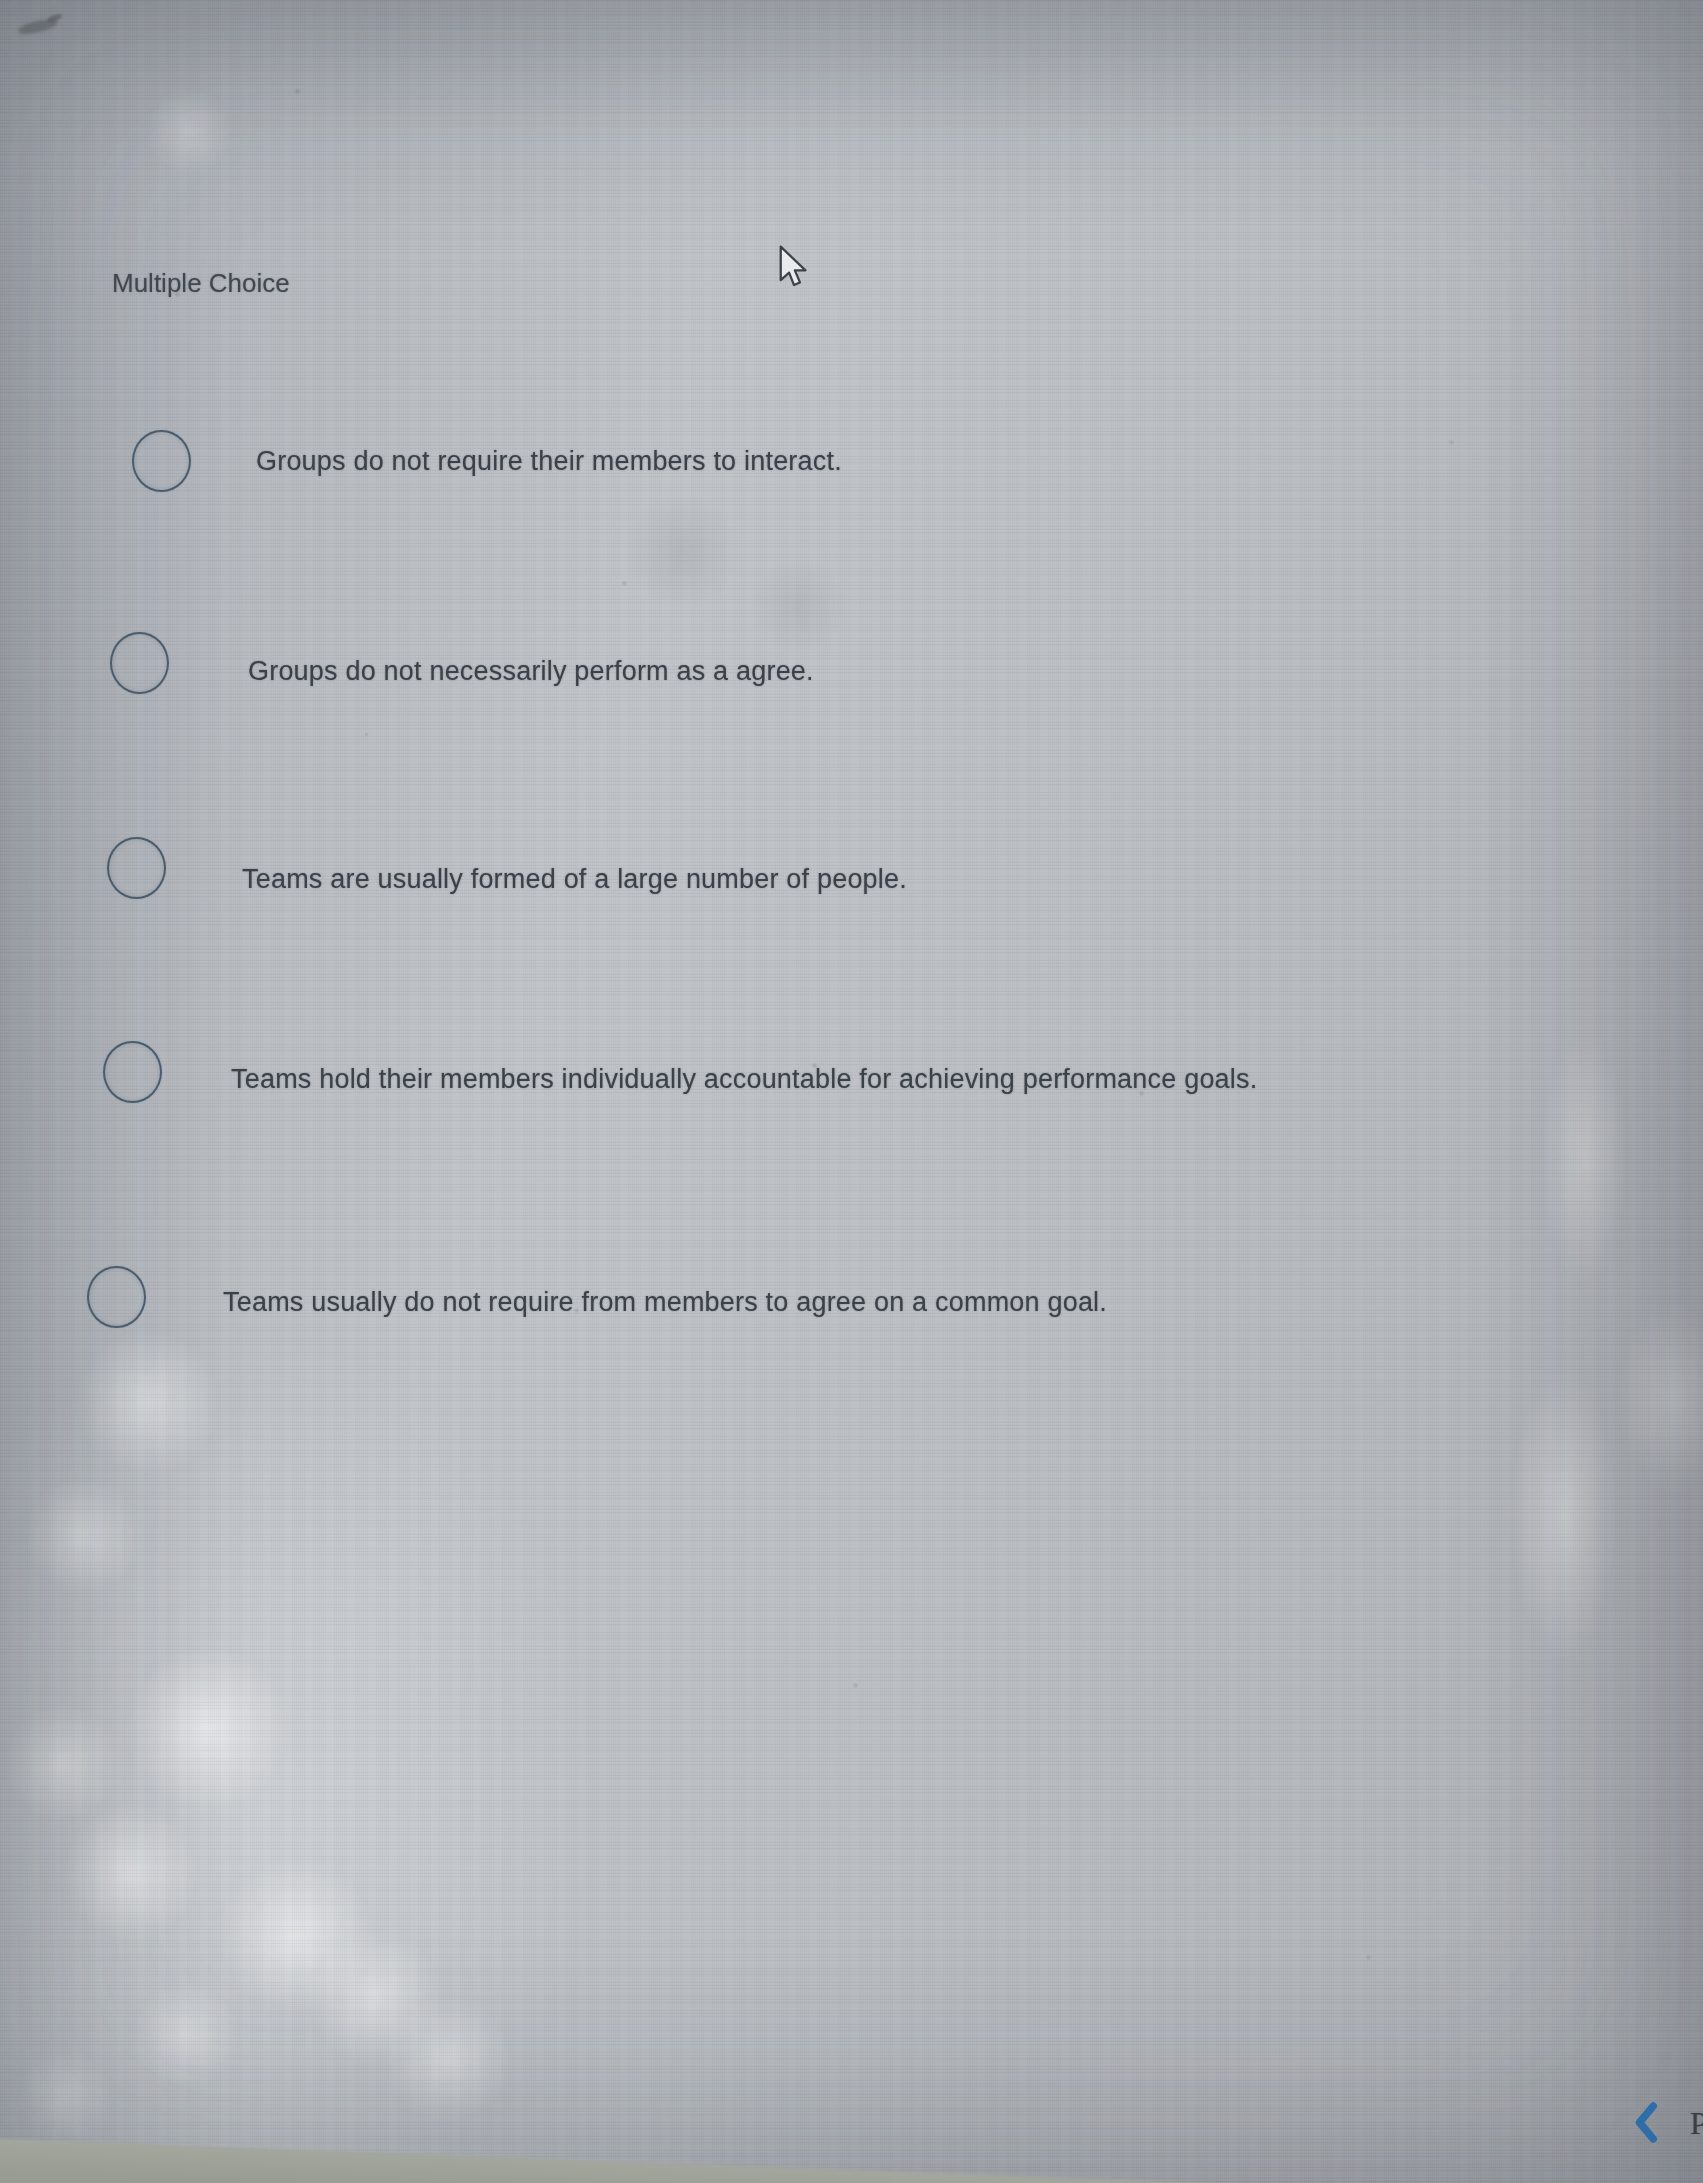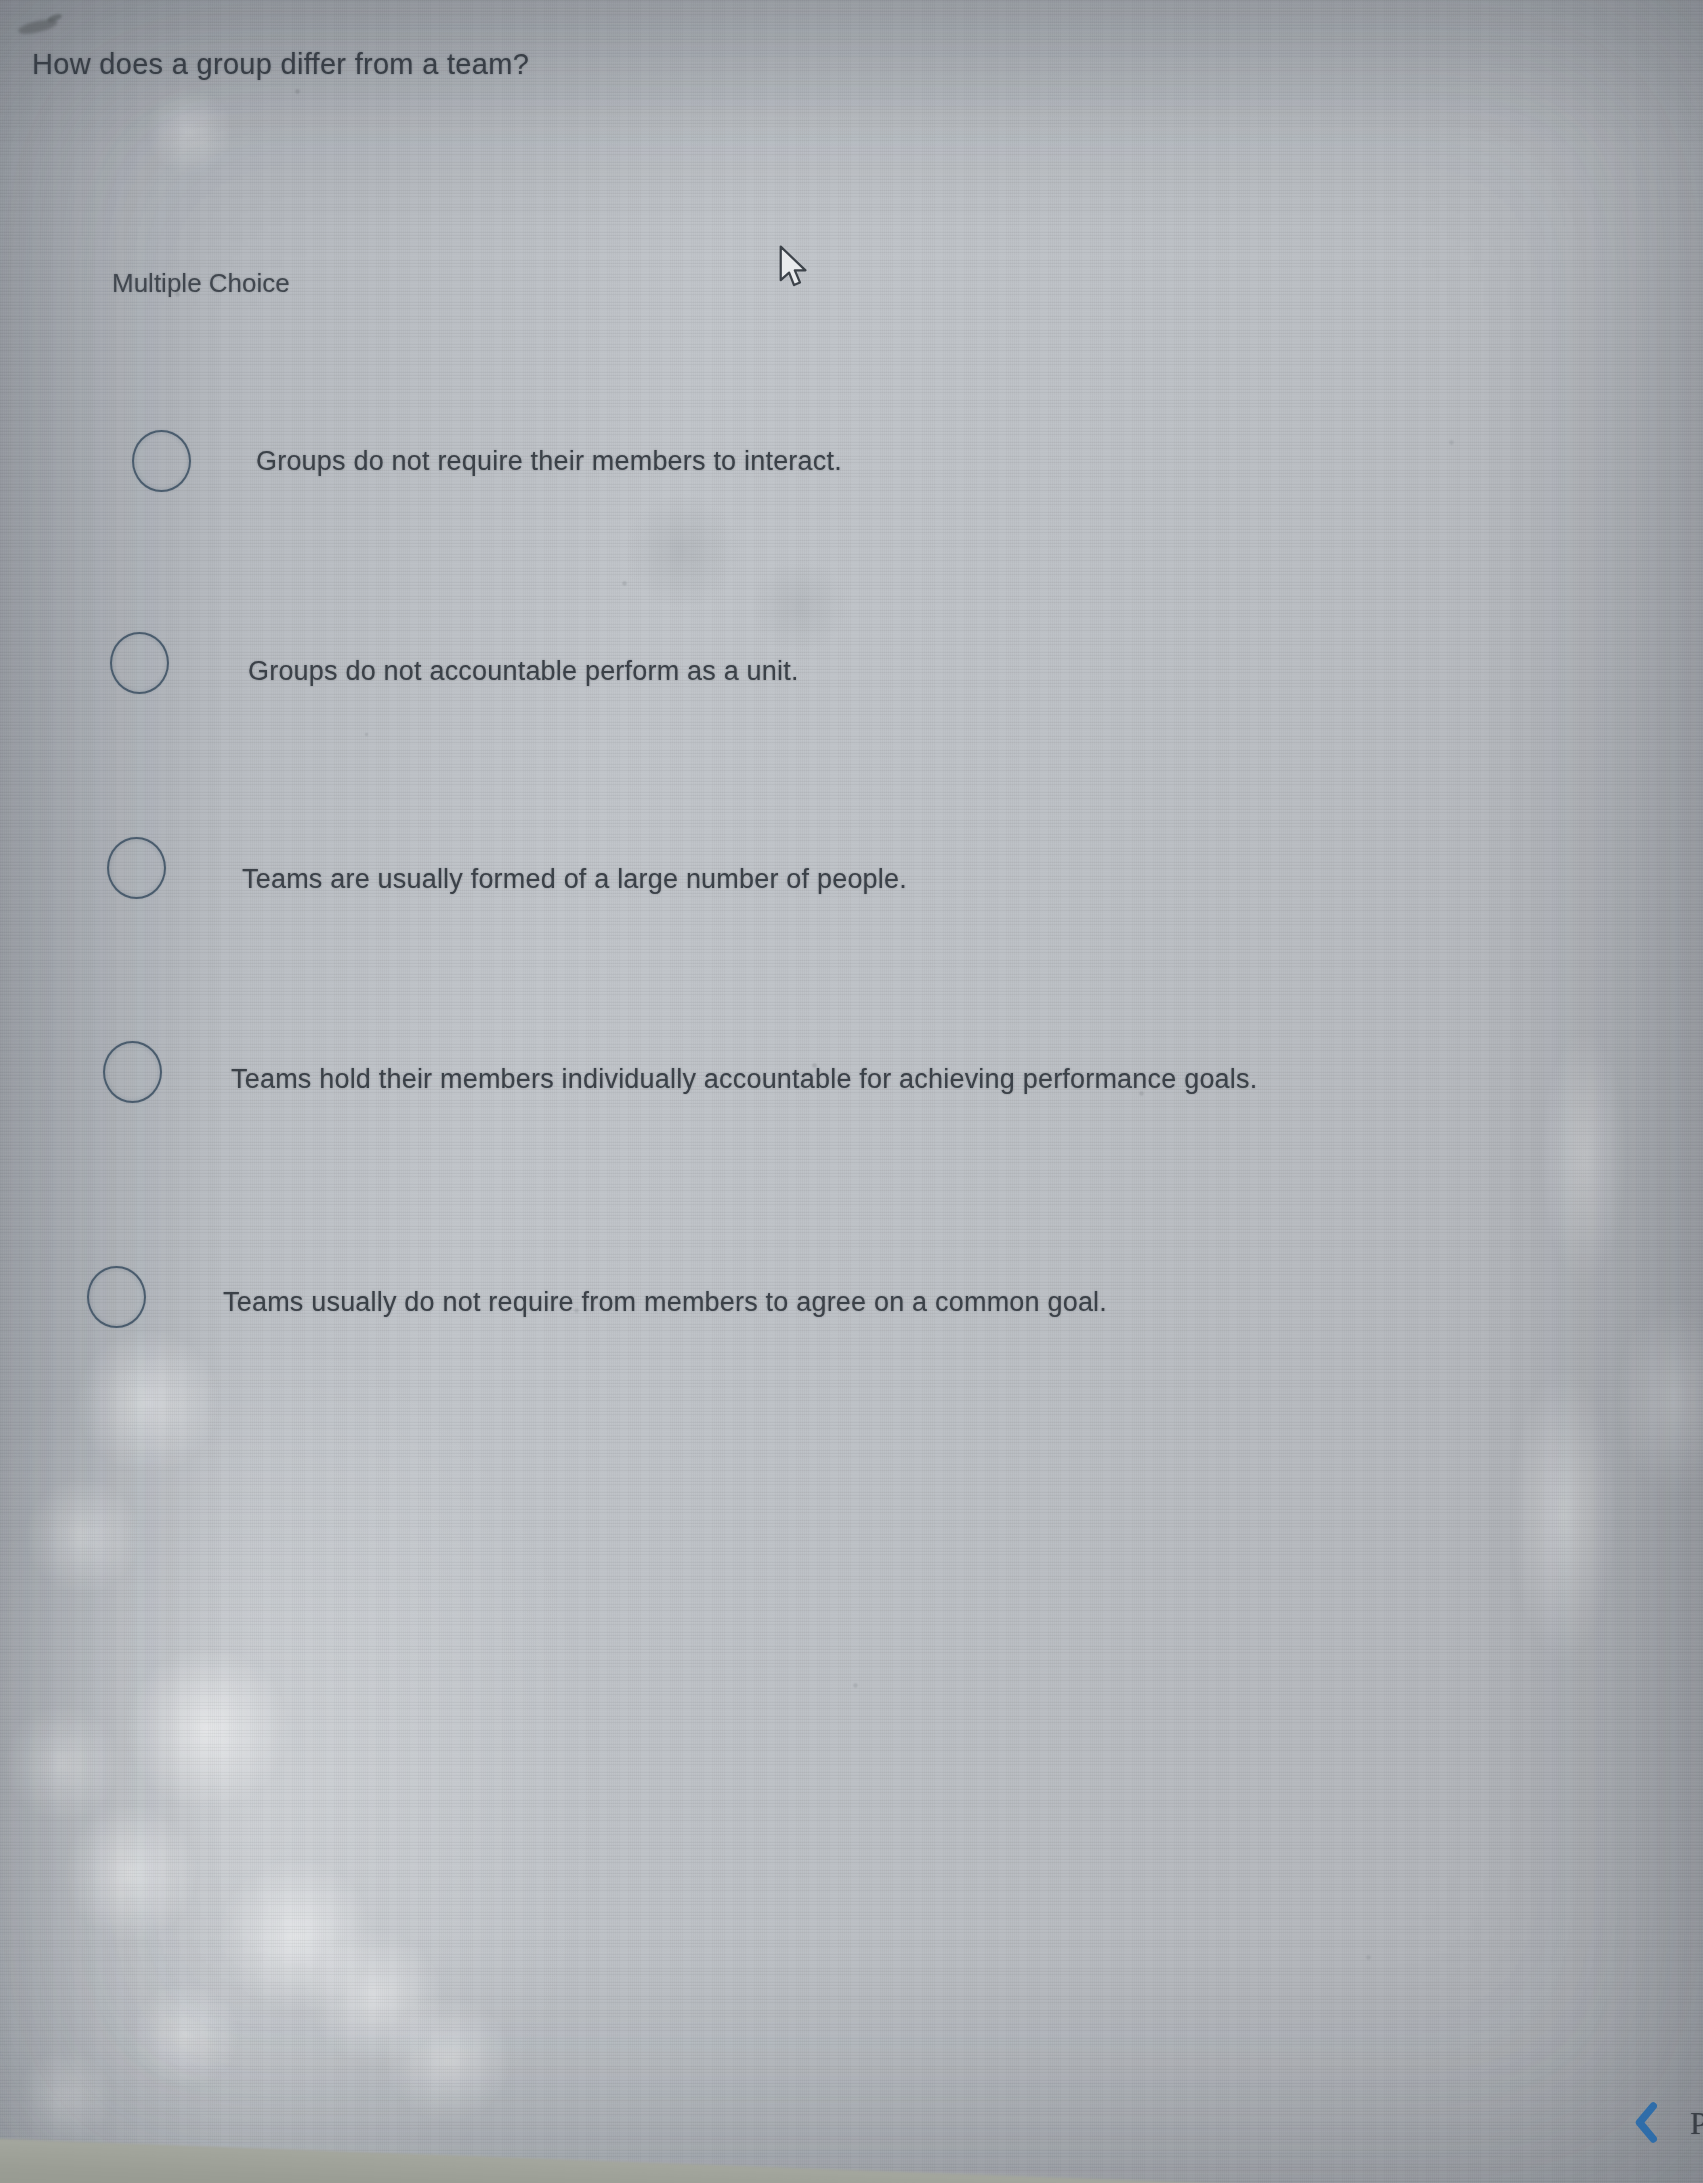--- a/index.html
+++ b/index.html
@@ -113,31 +113,30 @@
 
 <div class="photo">
 
   <div class="scanlines"></div>
   <div class="vignette"></div>
   <div class="specks"></div>
   <div class="smudge"></div>
   <div class="smudge2"></div>
   <div class="bottom-edge"></div>
 
-  <div class="question-title">How does a group differ from a team?</div>
   <div class="type-label">Multiple Choice</div>
 
   <div class="option-row">
     <span class="radio" style="left:132px; top:430px;"></span>
     <div class="option-label" style="left:256px; top:446px;">Groups do not require their members to interact.</div>
   </div>
 
   <div class="option-row">
     <span class="radio" style="left:110px; top:632px;"></span>
-    <div class="option-label" style="left:248px; top:656px;">Groups do not accountable perform as a unit.</div>
+    <div class="option-label" style="left:248px; top:656px;">Groups do not necessarily perform as a agree.</div>
   </div>
 
   <div class="option-row">
     <span class="radio" style="left:107px; top:837px;"></span>
     <div class="option-label" style="left:242px; top:864px;">Teams are usually formed of a large number of people.</div>
   </div>
 
   <div class="option-row">
     <span class="radio" style="left:103px; top:1041px;"></span>
     <div class="option-label" style="left:231px; top:1064px;">Teams hold their members individually accountable for achieving performance goals.</div>

